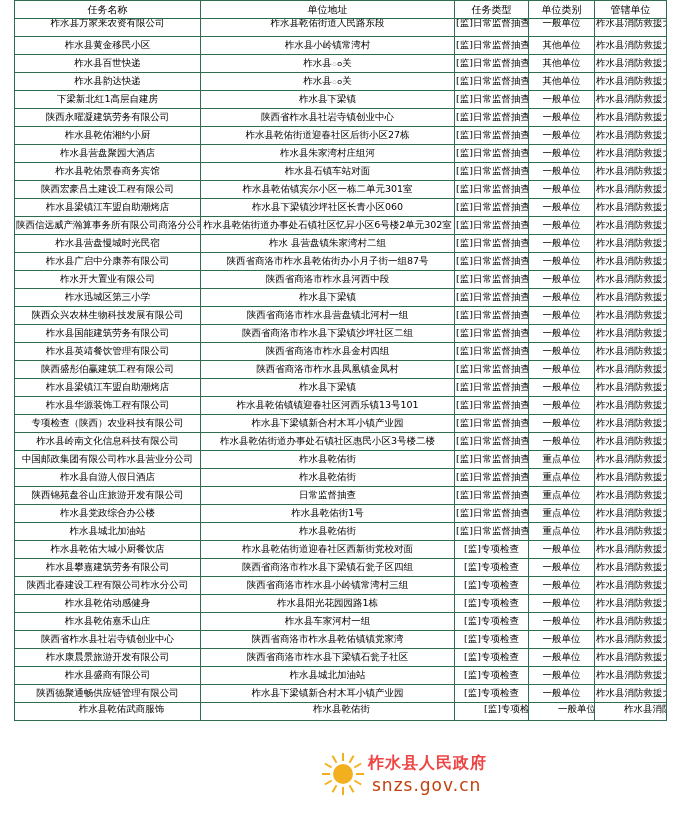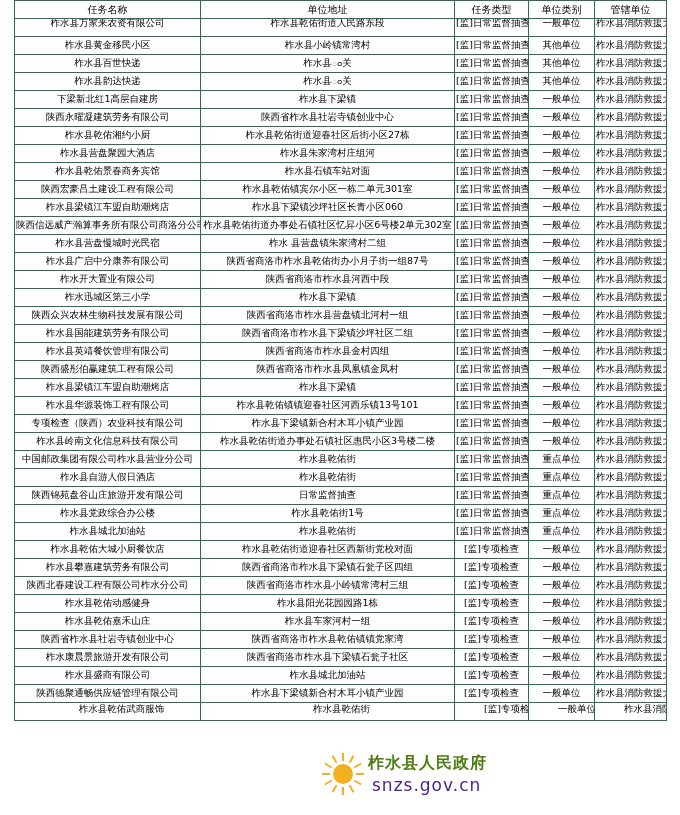--- a/index.html
+++ b/index.html
@@ -71,31 +71,31 @@
     bottom: 6px;
     width: 220px;
     height: 58px;
     pointer-events: none;
   }
   .wm-text-main {
     position: absolute;
     left: 52px;
     top: 2px;
     font-size: 16px;
-    color: #4d7c0f;
+    color: #ef4444;
     font-weight: bold;
     letter-spacing: 1px;
     font-family: "DejaVu Sans", "Liberation Sans", sans-serif;
   }
   .wm-text-sub {
     position: absolute;
     left: 56px;
     top: 24px;
     font-size: 17px;
-    color: #4c1d95;
+    color: #c2410c;
     font-family: "DejaVu Sans", "Liberation Sans", sans-serif;
     letter-spacing: 1px;
   }
   .wm-sun {
     position: absolute;
     left: 6px;
     top: 2px;
     width: 42px;
     height: 42px;
   }

